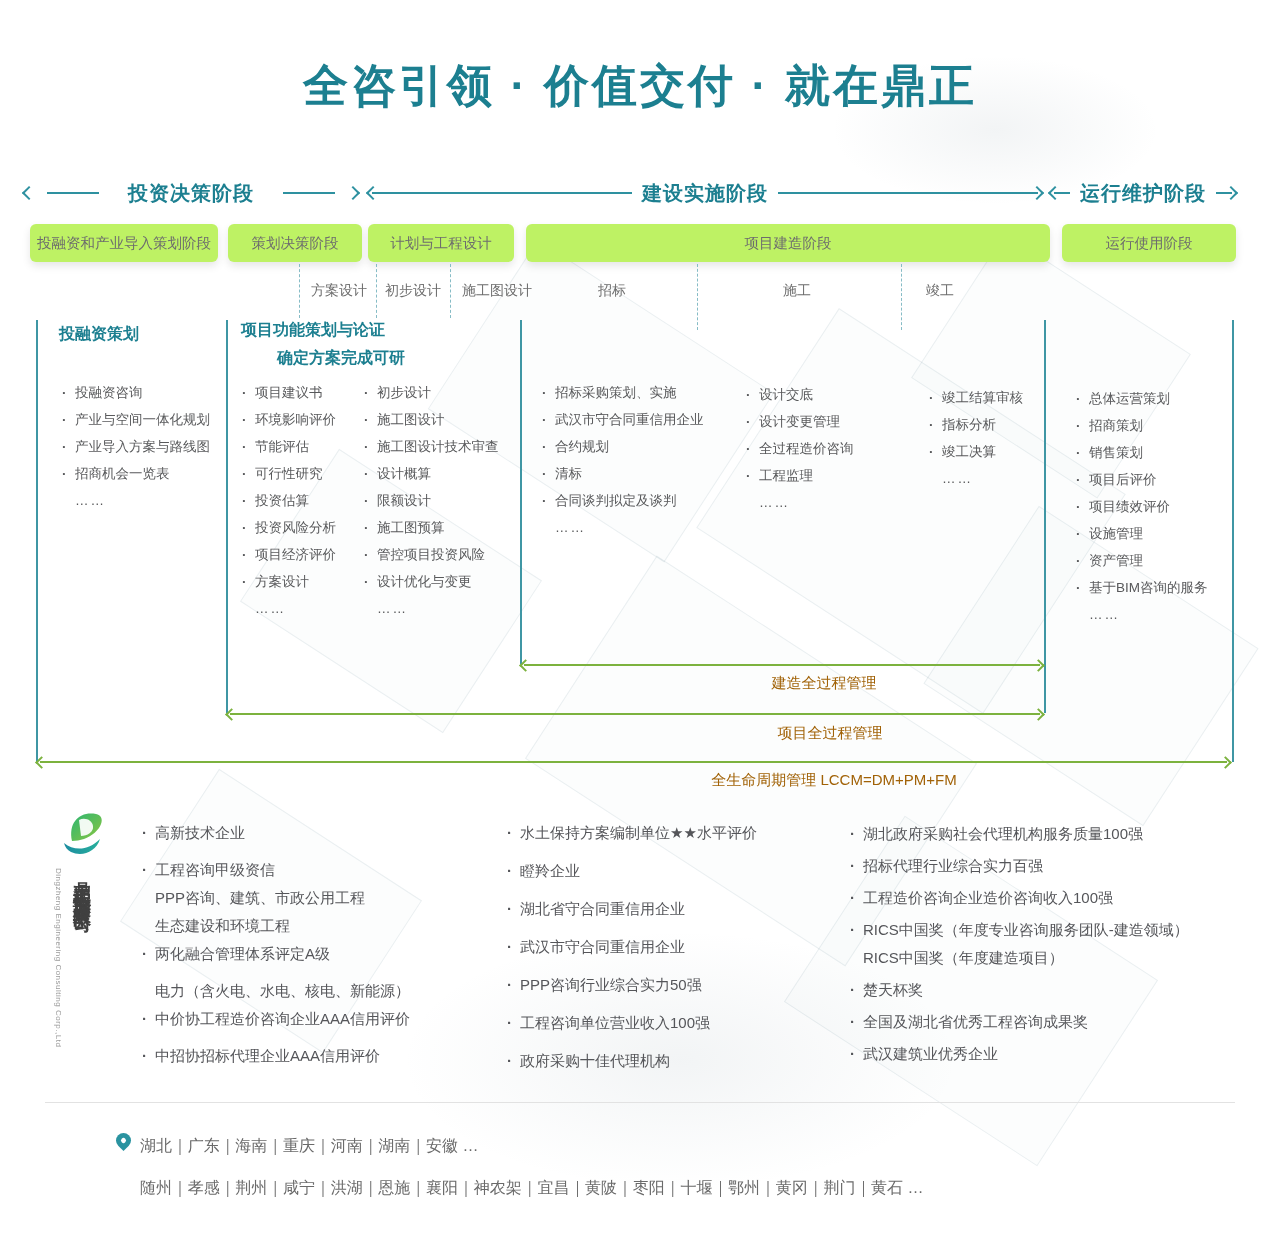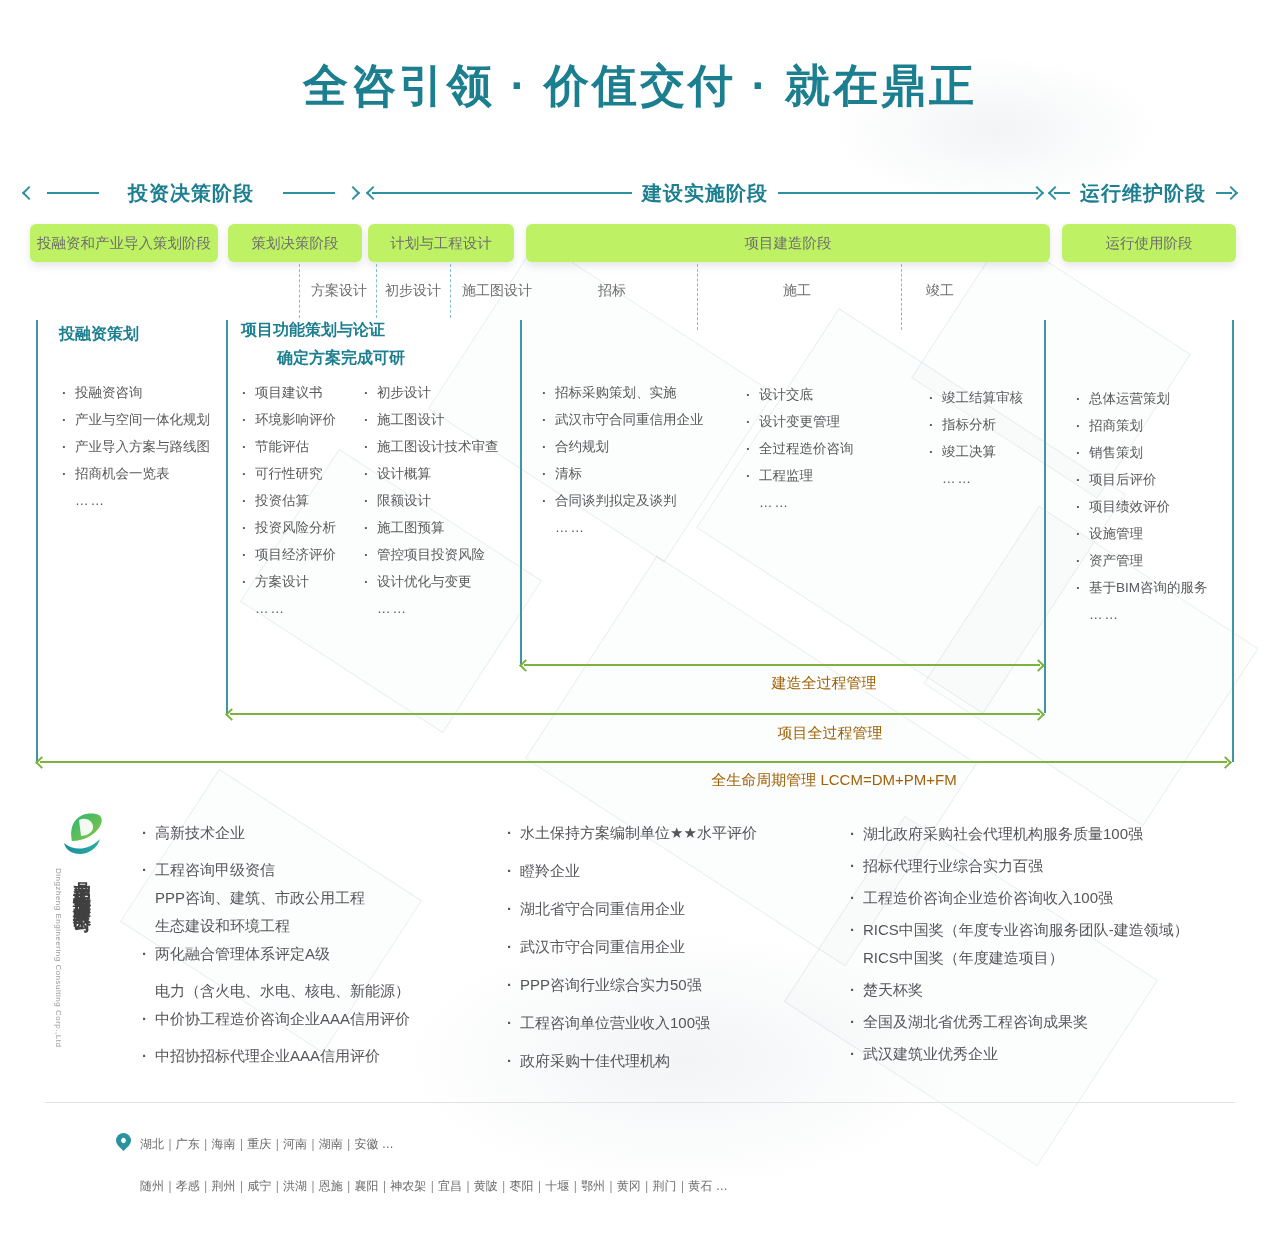--- a/index.html
+++ b/index.html
@@ -49,21 +49,21 @@
   .honors .li-row{font-size:15px;line-height:22px;color:#55565a;margin-bottom:15px;}
   .honors.gap16 .li-row{margin-bottom:16px;}
   .honors.gap10 .li-row{margin-bottom:10px;}
   .honors .li-row.subline{margin-bottom:6px;}
   .honors.gap10 .li-row.subline{margin-bottom:10px;}
   
   .divider{position:absolute;left:45px;top:1102px;width:1190px;height:1px;background:#e2e2e2;}
   .pin{position:absolute;left:116px;top:1133px;width:15px;height:15px;background:#2a93a0;
        border-radius:50% 50% 50% 0;transform:rotate(-45deg);}
   .pin::after{content:"";position:absolute;left:5px;top:5px;width:5px;height:5px;background:#fff;border-radius:50%;}
-  .loc-line{position:absolute;left:140px;font-size:12px;color:#6a6a6a;white-space:nowrap;}
+  .loc-line{position:absolute;left:140px;font-size:16px;color:#6a6a6a;white-space:nowrap;}
   .logo{position:absolute;left:58px;top:806px;}
 </style>
 </head>
 <body>
 
 <div class="canvas">
 
   <div class="bg">
     <div class="blob" style="left:830px;top:55px;width:330px;height:150px;"></div>
     <div class="wm" style="left:460px;top:300px;width:280px;height:200px;"></div>

